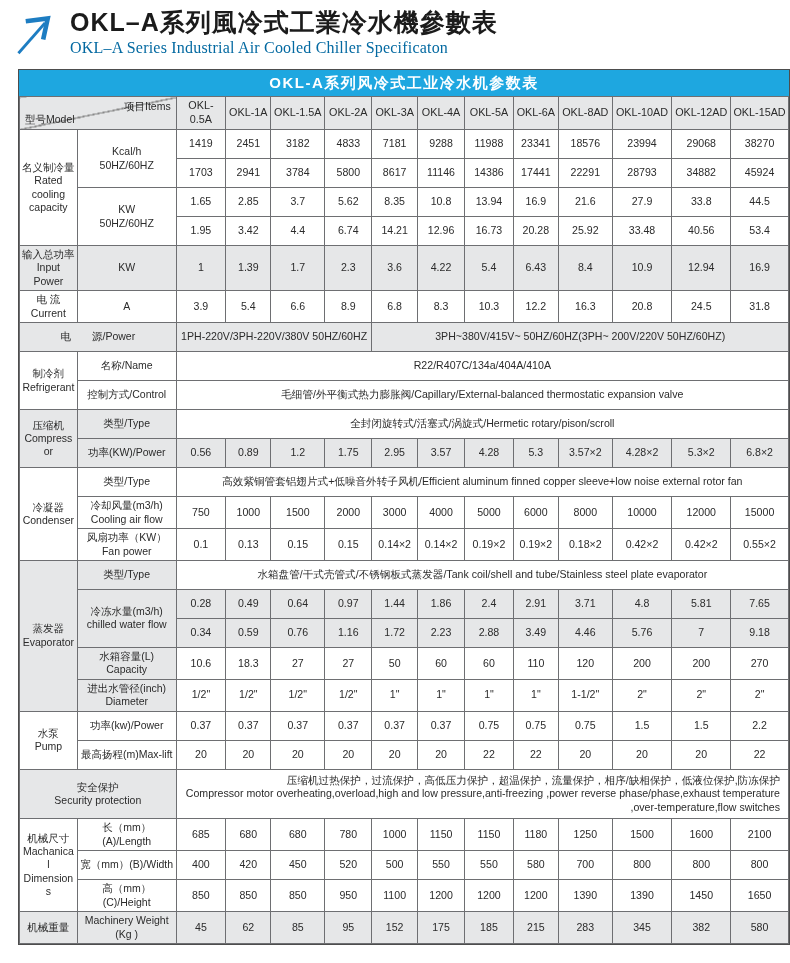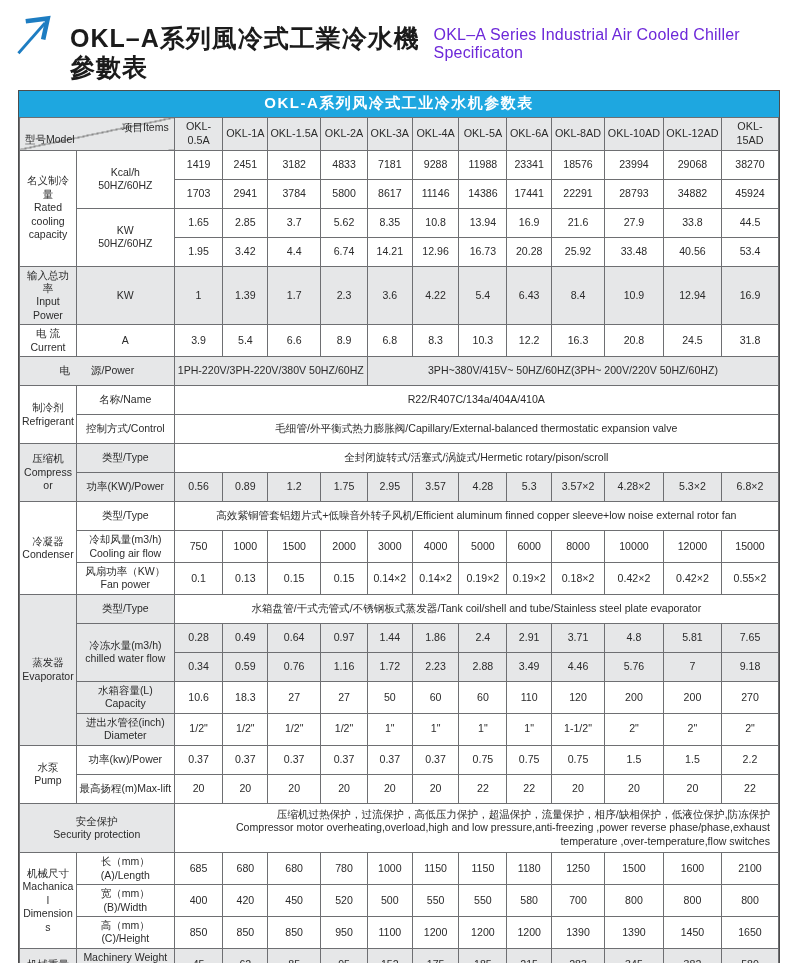--- a/index.html
+++ b/index.html
@@ -3,25 +3,25 @@
 <meta charset="utf-8">
 <style>
   html,body{margin:0;padding:0;background:#ffffff;}
   .page{
     width:790px;min-height:963px;position:relative;background:#ffffff;
     font-family:"Liberation Sans","DejaVu Sans",sans-serif;color:#222;overflow:hidden;
   }
   
   .hdr{display:flex;align-items:flex-start;gap:14px;padding:8px 16px 6px 12px;}
   .hdr .logo{flex:0 0 auto;margin-top:3px;}
-  .hdr-titles{display:flex;margin-top:16px;}
+  .hdr-titles{display:flex;flex-direction:column;}
   .t-cn{font-size:25px;font-weight:600;color:#1b1b1b;letter-spacing:1px;line-height:1.15;margin:0;}
-  .t-en{font-size:16px;font-weight:500;color:#6d28d9;letter-spacing:.2px;margin:2px 0 0 0;}
+  .t-en{font-size:16px;font-weight:500;color:#0369a1;letter-spacing:.2px;margin:2px 0 0 0;font-family:Liberation Serif, serif;}
   
-  .spec{margin:2px 10px 0 18px;border:1px solid #4d4d4d;}
+  .spec{margin:2px 0 0 18px;border:1px solid #4d4d4d;}
   .bar{
     height:26px;display:flex;align-items:center;justify-content:center;
     color:#ffffff;font-size:15px;font-weight:700;letter-spacing:1.5px;
   }
   table{border-collapse:collapse;width:100%;table-layout:fixed;}
   td{
     border:1px solid #6e6f72;text-align:center;vertical-align:middle;
     padding:2px 2px;font-size:10.5px;line-height:1.28;color:#2b2b2b;
     white-space:pre-line;word-wrap:break-word;height:24px;
   }

